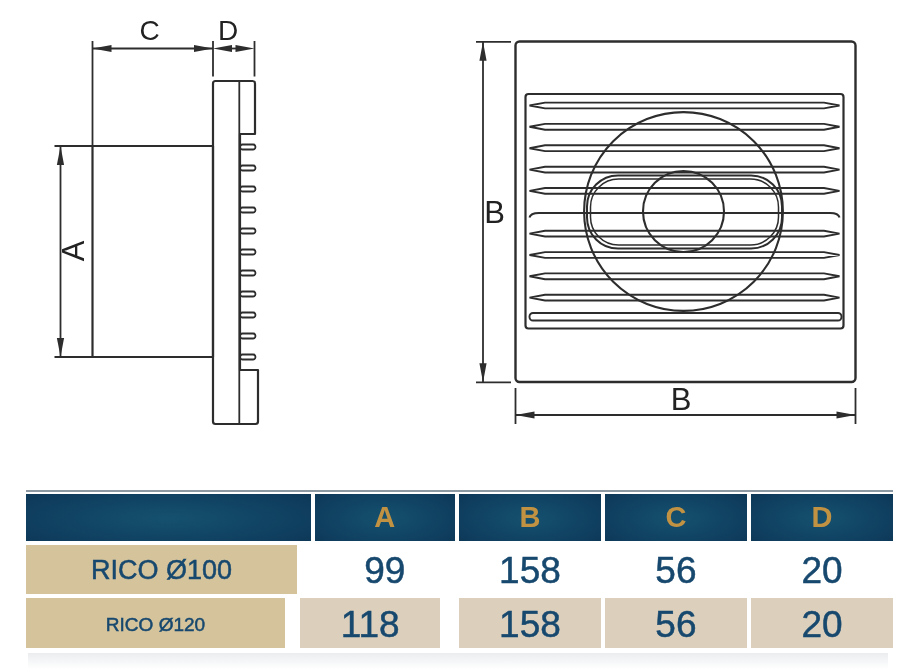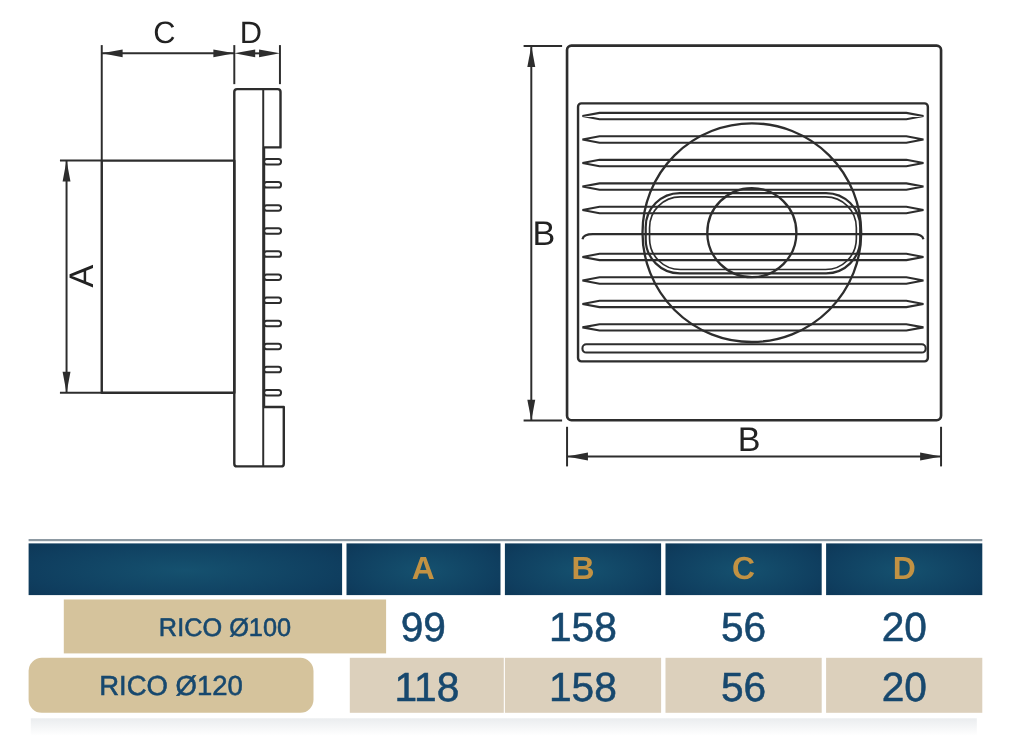--- a/index.html
+++ b/index.html
@@ -123,33 +123,33 @@
 <div class="cell navy" style="left:26px;top:494px;width:284.5px;height:46.5px;"></div>
 
 <div class="cell navy" style="left:314.7px;top:494px;width:140.3px;height:46.5px;">A</div>
 
 <div class="cell navy" style="left:459.2px;top:494px;width:141.5px;height:46.5px;">B</div>
 
 <div class="cell navy" style="left:605.2px;top:494px;width:141.5px;height:46.5px;">C</div>
 
 <div class="cell navy" style="left:751.2px;top:494px;width:141.8px;height:46.5px;">D</div>
 
-<div class="cell tan ntext" style="left:26px;top:545px;width:293px;height:48.5px;font-size:23px;margin-left:32px;">RICO Ø100</div>
+<div class="cell tan ntext" style="left:26px;top:545px;width:271px;height:48.5px;font-size:27px;">RICO Ø100</div>
 
 <div class="cell ntext" style="left:314.7px;top:545px;width:140.3px;height:48.5px;">99</div>
 
 <div class="cell ntext" style="left:459.2px;top:545px;width:141.5px;height:48.5px;">158</div>
 
 <div class="cell ntext" style="left:605.2px;top:545px;width:141.5px;height:48.5px;">56</div>
 
 <div class="cell ntext" style="left:751.2px;top:545px;width:141.8px;height:48.5px;">20</div>
 
-<div class="cell tan ntext" style="left:26px;top:598px;width:259px;height:50px;font-size:25px;border-radius:12px;">RICO Ø120</div>
+<div class="cell tan ntext" style="left:26px;top:598px;width:259px;height:50px;font-size:19px;">RICO Ø120</div>
 
-<div class="cell ltan ntext" style="left:318px;top:598px;width:140.3px;height:50px;">118</div>
+<div class="cell ltan ntext" style="left:300px;top:598px;width:140.3px;height:50px;">118</div>
 
 <div class="cell ltan ntext" style="left:459.2px;top:598px;width:141.5px;height:50px;">158</div>
 
 <div class="cell ltan ntext" style="left:605.2px;top:598px;width:141.5px;height:50px;">56</div>
 
 <div class="cell ltan ntext" style="left:751.2px;top:598px;width:141.8px;height:50px;">20</div>
 
 <div style="position:absolute;left:28px;top:653px;width:860px;height:16px;background:linear-gradient(to bottom, rgba(203,209,214,0.40), rgba(255,255,255,0));"></div>
 </div>
 

